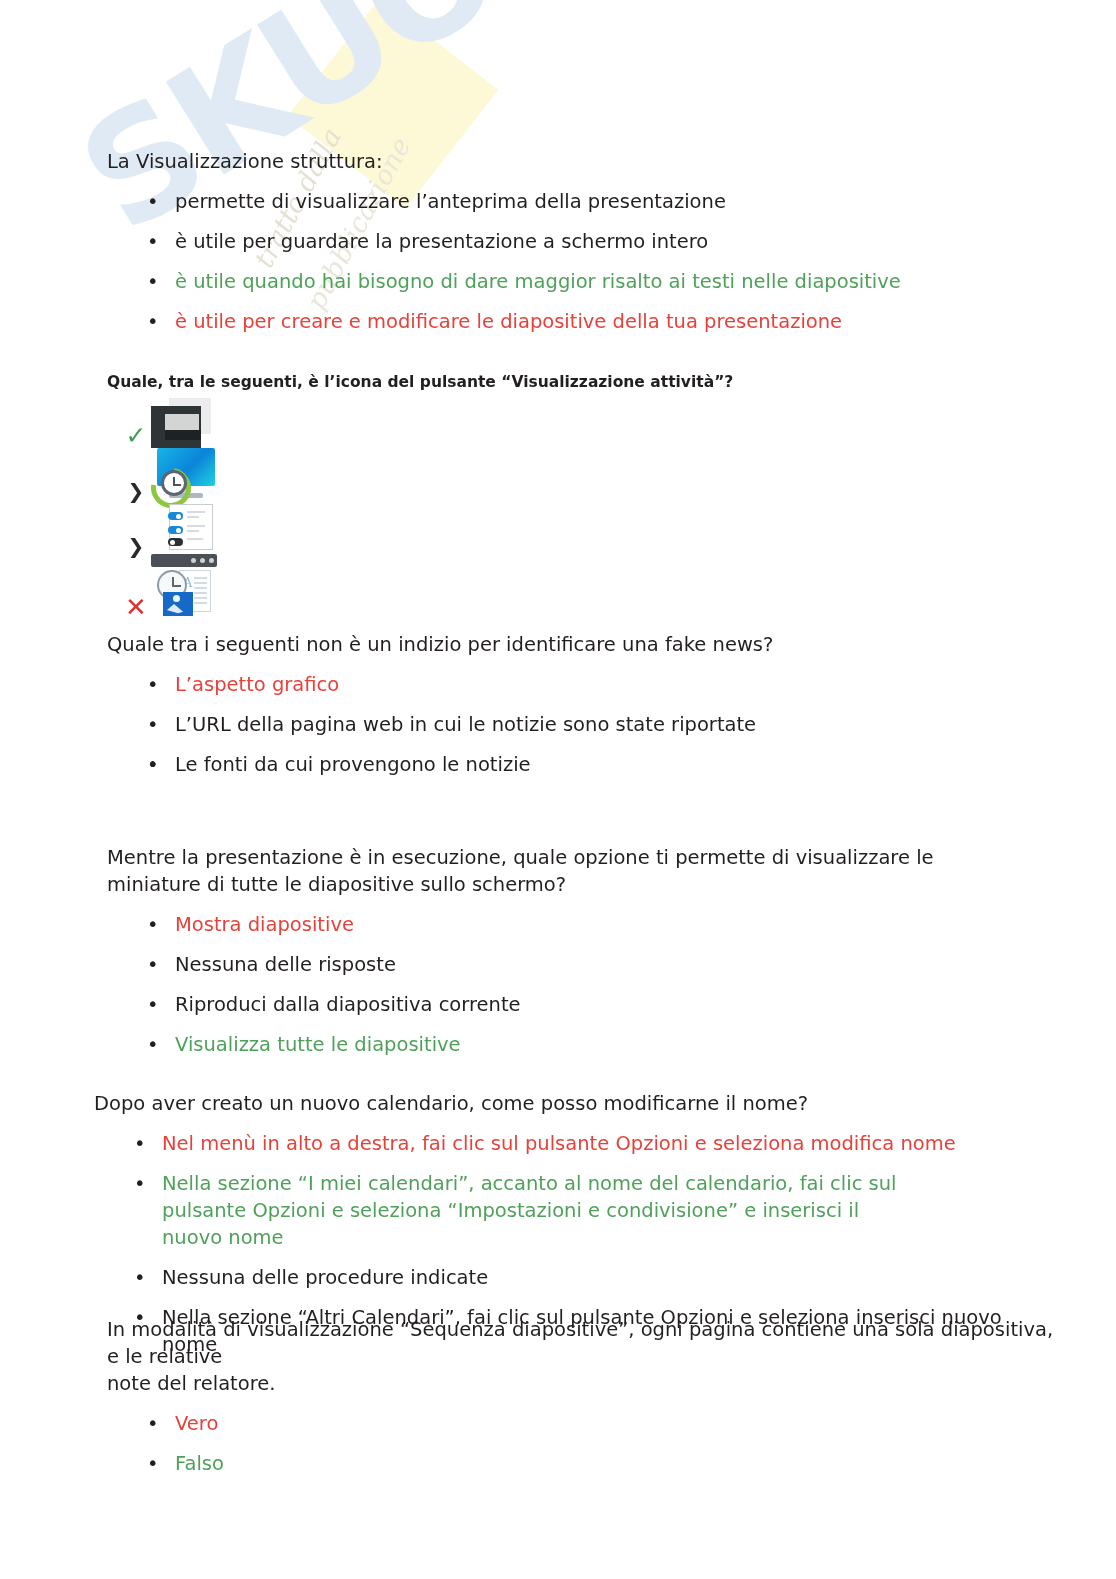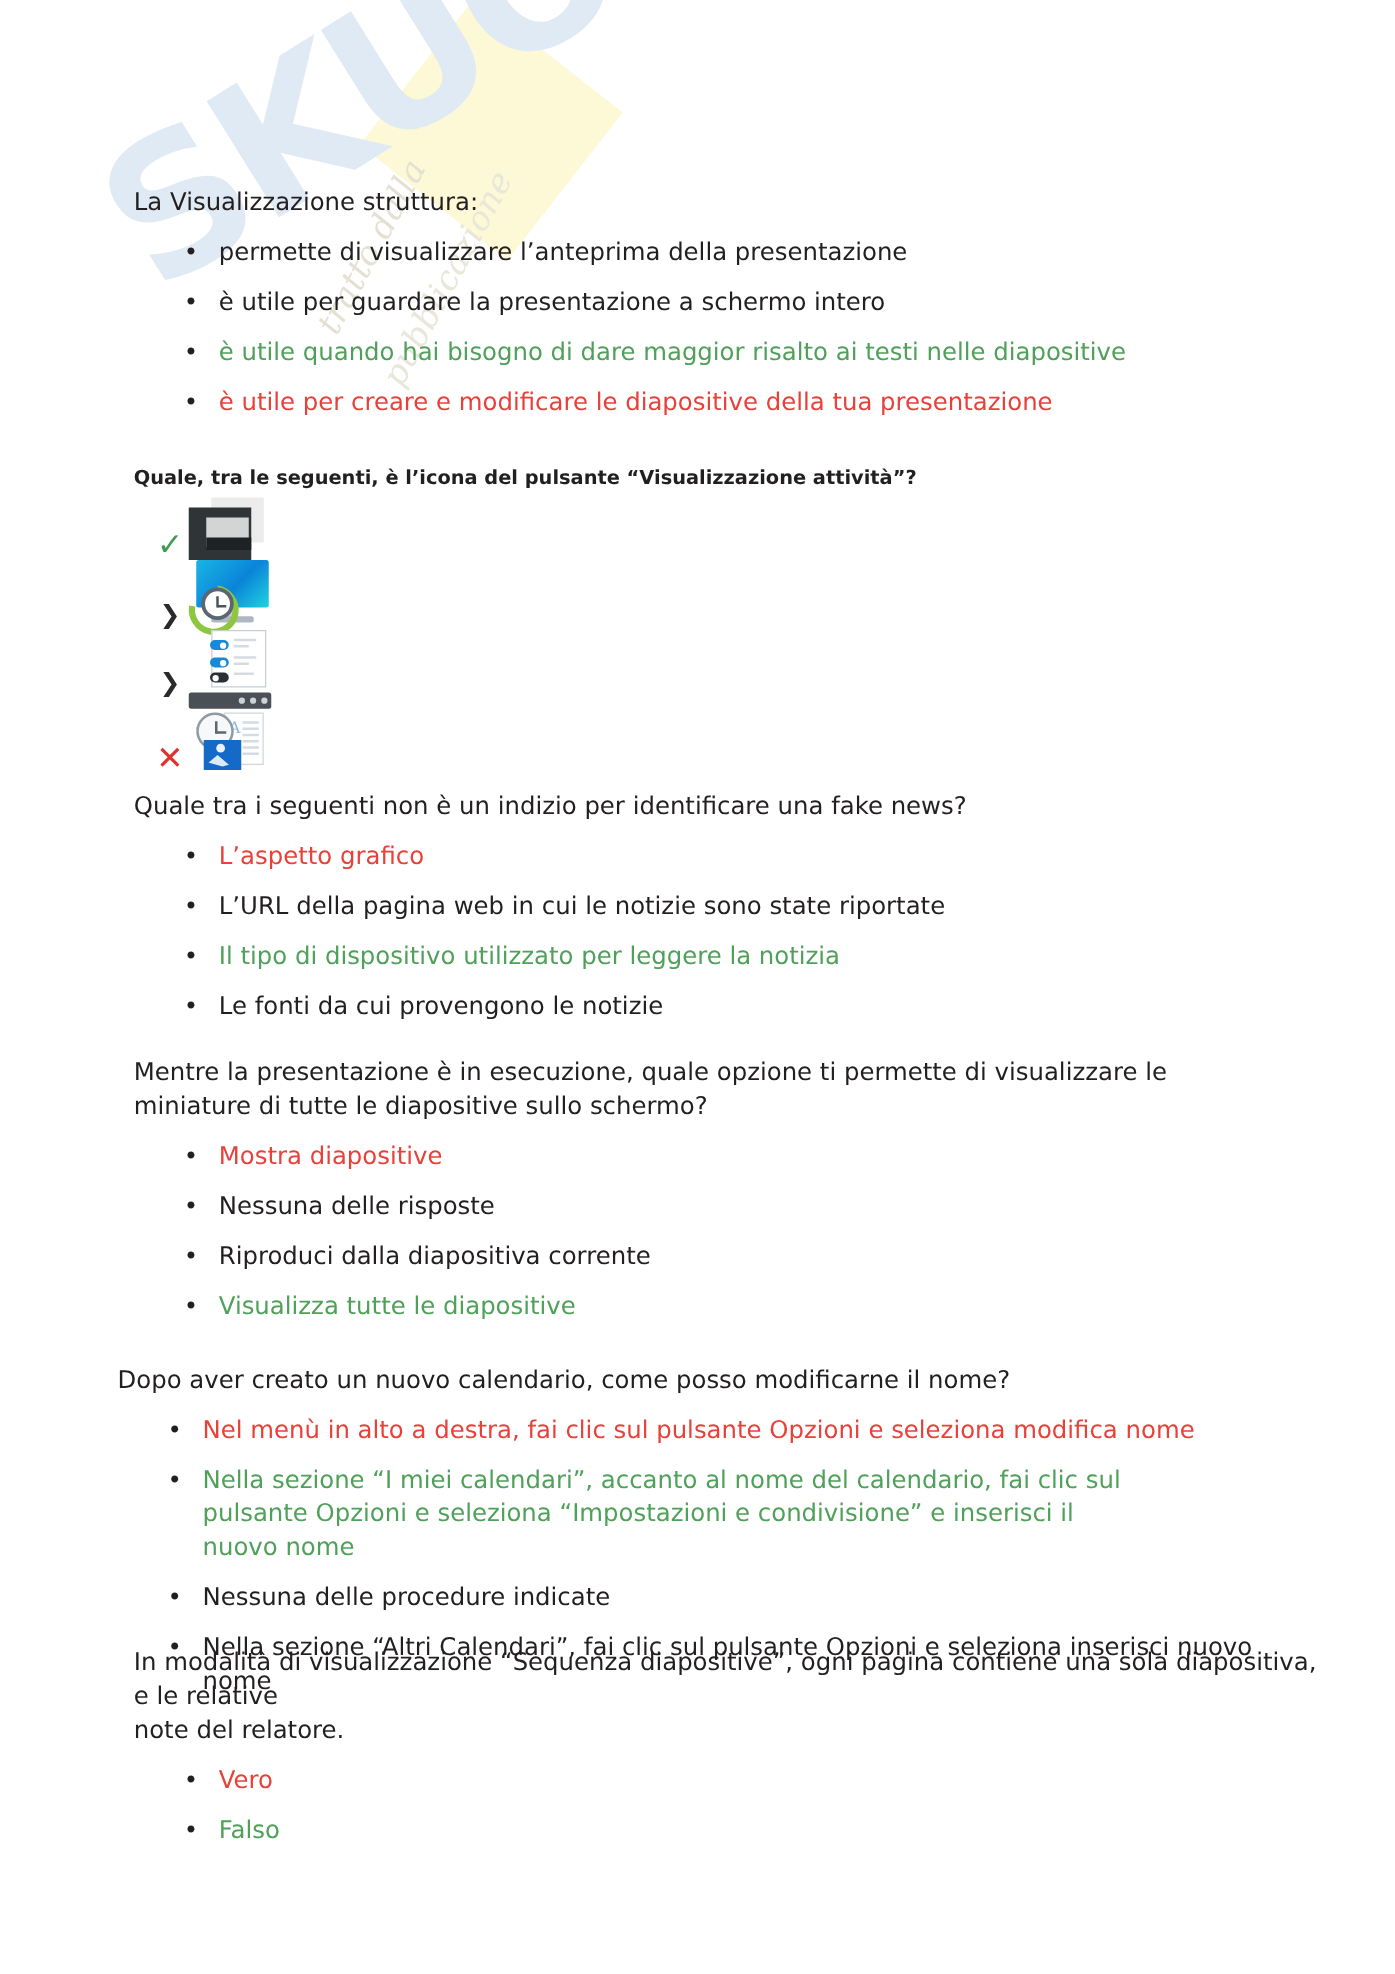--- a/index.html
+++ b/index.html
@@ -441,21 +441,20 @@
         <li class="ans-red">
           <span class="bullet">•</span>
           <span>L’aspetto grafico</span>
         </li>
         <li class="ans-black">
           <span class="bullet">•</span>
           <span>L’URL della pagina web in cui le notizie sono state riportate</span>
         </li>
         <li class="ans-green">
           <span class="bullet">•</span>
-          <span>Il tipo di dispositivo utilizzato per leggere la notizia</span>
         </li>
         <li class="ans-black">
           <span class="bullet">•</span>
           <span>Le fonti da cui provengono le notizie</span>
         </li>
       </ul>
     </div>
 
     <div class="q-block" style="left:107px; top:844px; width:900px;">
       <div class="q-stem">Mentre la presentazione è in esecuzione, quale opzione ti permette di visualizzare le miniature di tutte le diapositive sullo schermo?</div>

